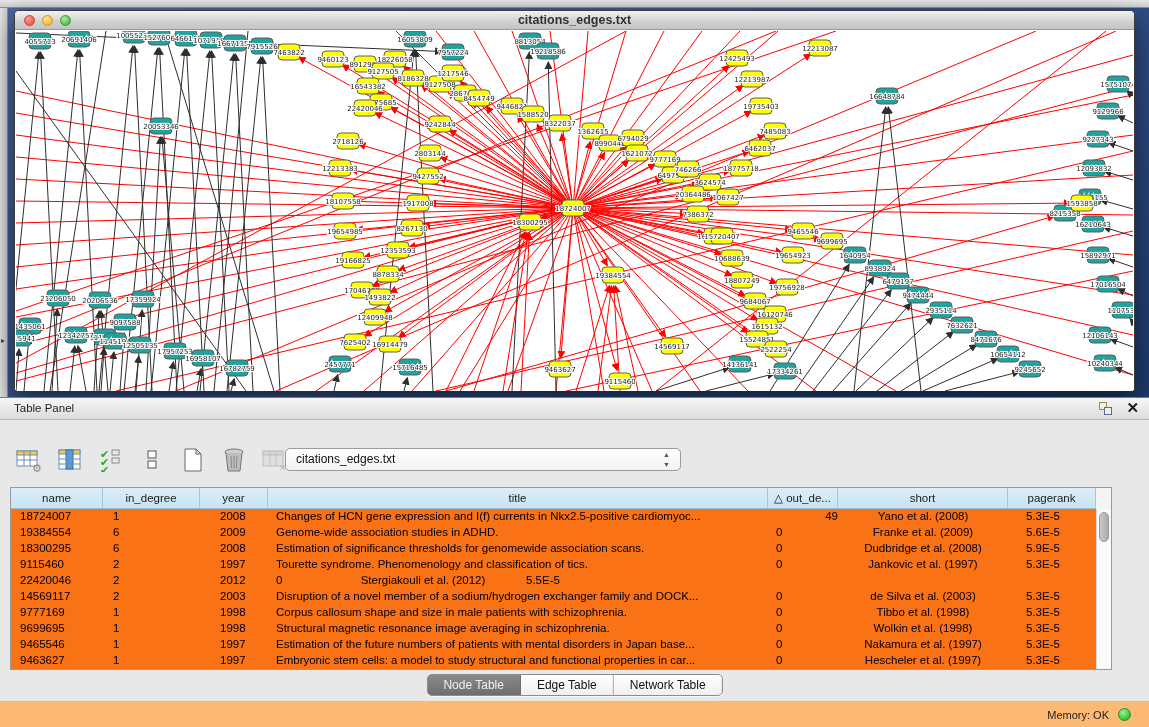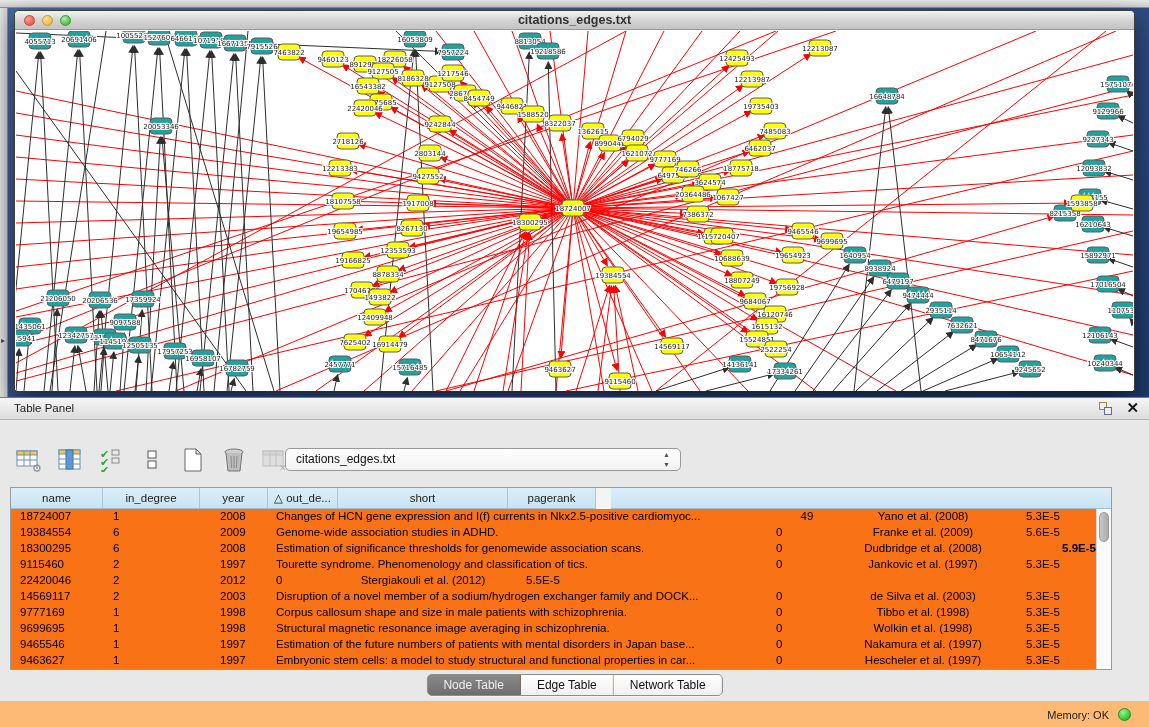--- a/index.html
+++ b/index.html
@@ -642,52 +642,53 @@
     <div class="combo">
       <span>citations_edges.txt</span>
       <span class="stepper">▲<br>▼</span>
     </div>
 
     <div class="tbl-wrap">
       <div class="tbl-head">
           <div class="th" style="width: 92px;">name</div>
           <div class="th" style="width: 97px;">in_degree</div>
           <div class="th" style="width: 68px;">year</div>
+          <div class="th" style="width: 500px;">title</div>
           <div class="th" style="width: 70px;">△ out_de...</div>
           <div class="th" style="width: 170px;">short</div>
           <div class="th" style="width: 88px;">pagerank</div>
           <div class="th corner" style="width: 15px;"></div>
         </div>
       <div class="tbl-body">
           <div class="tr">
             <div class="td" style="width: 92px; text-align: left; padding-left: 9px;">18724007</div>
             <div class="td" style="width: 97px; text-align: left; padding-left: 10px;">1</div>
             <div class="td" style="width: 68px; text-align: left; padding-left: 20px;">2008</div>
             <div class="td" style="width: 500px; text-align: left; padding-left: 8px;">Changes of HCN gene expression and I(f) currents in Nkx2.5-positive cardiomyoc...</div>
-            <div class="td" style="width: 70px; text-align: center; padding-left: 8px;">49</div>
+            <div class="td" style="width: 70px; text-align: right; padding-left: 8px;">49</div>
             <div class="td" style="width: 170px; text-align: center; padding-left: 0px;">Yano et al. (2008)</div>
             <div class="td" style="width: 88px; text-align: left; padding-left: 18px;">5.3E-5</div>
           </div>
           <div class="tr">
             <div class="td" style="width: 92px; text-align: left; padding-left: 9px;">19384554</div>
             <div class="td" style="width: 97px; text-align: left; padding-left: 10px;">6</div>
             <div class="td" style="width: 68px; text-align: left; padding-left: 20px;">2009</div>
             <div class="td" style="width: 500px; text-align: left; padding-left: 8px;">Genome-wide association studies in ADHD.</div>
             <div class="td" style="width: 70px; text-align: left; padding-left: 8px;">0</div>
             <div class="td" style="width: 170px; text-align: center; padding-left: 0px;">Franke et al. (2009)</div>
             <div class="td" style="width: 88px; text-align: left; padding-left: 18px;">5.6E-5</div>
           </div>
           <div class="tr">
             <div class="td" style="width: 92px; text-align: left; padding-left: 9px;">18300295</div>
             <div class="td" style="width: 97px; text-align: left; padding-left: 10px;">6</div>
             <div class="td" style="width: 68px; text-align: left; padding-left: 20px;">2008</div>
             <div class="td" style="width: 500px; text-align: left; padding-left: 8px;">Estimation of significance thresholds for genomewide association scans.</div>
             <div class="td" style="width: 70px; text-align: left; padding-left: 8px;">0</div>
             <div class="td" style="width: 170px; text-align: center; padding-left: 0px;">Dudbridge et al. (2008)</div>
-            <div class="td" style="width: 88px; text-align: right; padding-left: 18px; font-weight: bold;">5.9E-5</div>
+            <div class="td" style="width: 88px; text-align: left; padding-left: 18px;">5.9E-5</div>
           </div>
           <div class="tr">
             <div class="td" style="width: 92px; text-align: left; padding-left: 9px;">9115460</div>
             <div class="td" style="width: 97px; text-align: left; padding-left: 10px;">2</div>
             <div class="td" style="width: 68px; text-align: left; padding-left: 20px;">1997</div>
             <div class="td" style="width: 500px; text-align: left; padding-left: 8px;">Tourette syndrome. Phenomenology and classification of tics.</div>
             <div class="td" style="width: 70px; text-align: left; padding-left: 8px;">0</div>
             <div class="td" style="width: 170px; text-align: center; padding-left: 0px;">Jankovic et al. (1997)</div>
             <div class="td" style="width: 88px; text-align: left; padding-left: 18px;">5.3E-5</div>
           </div>

